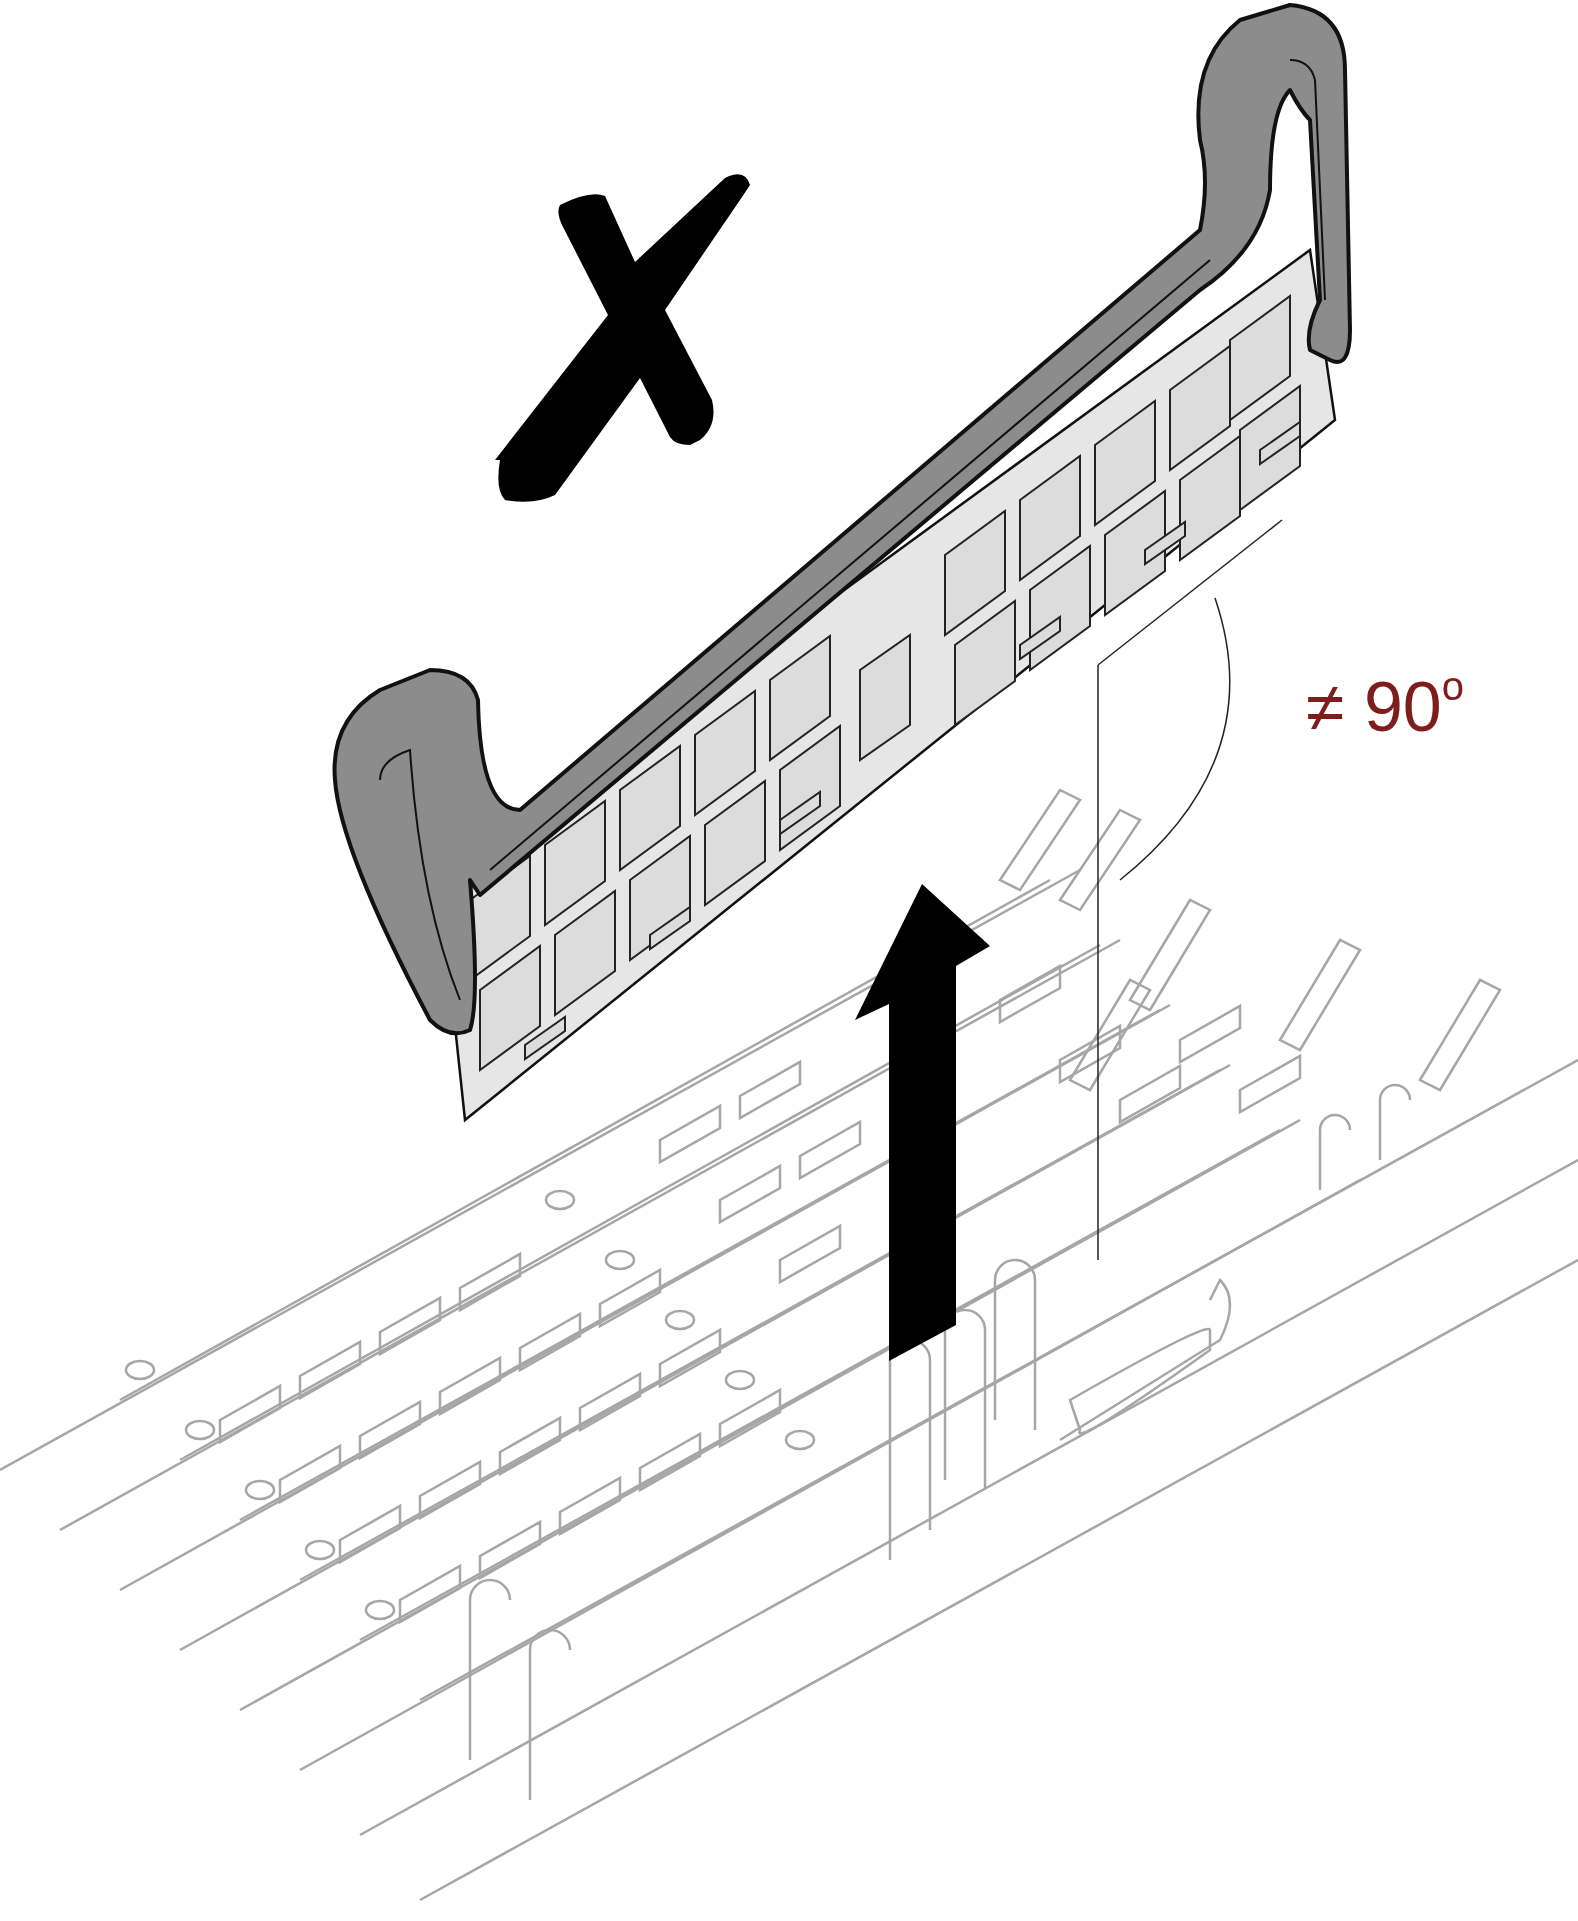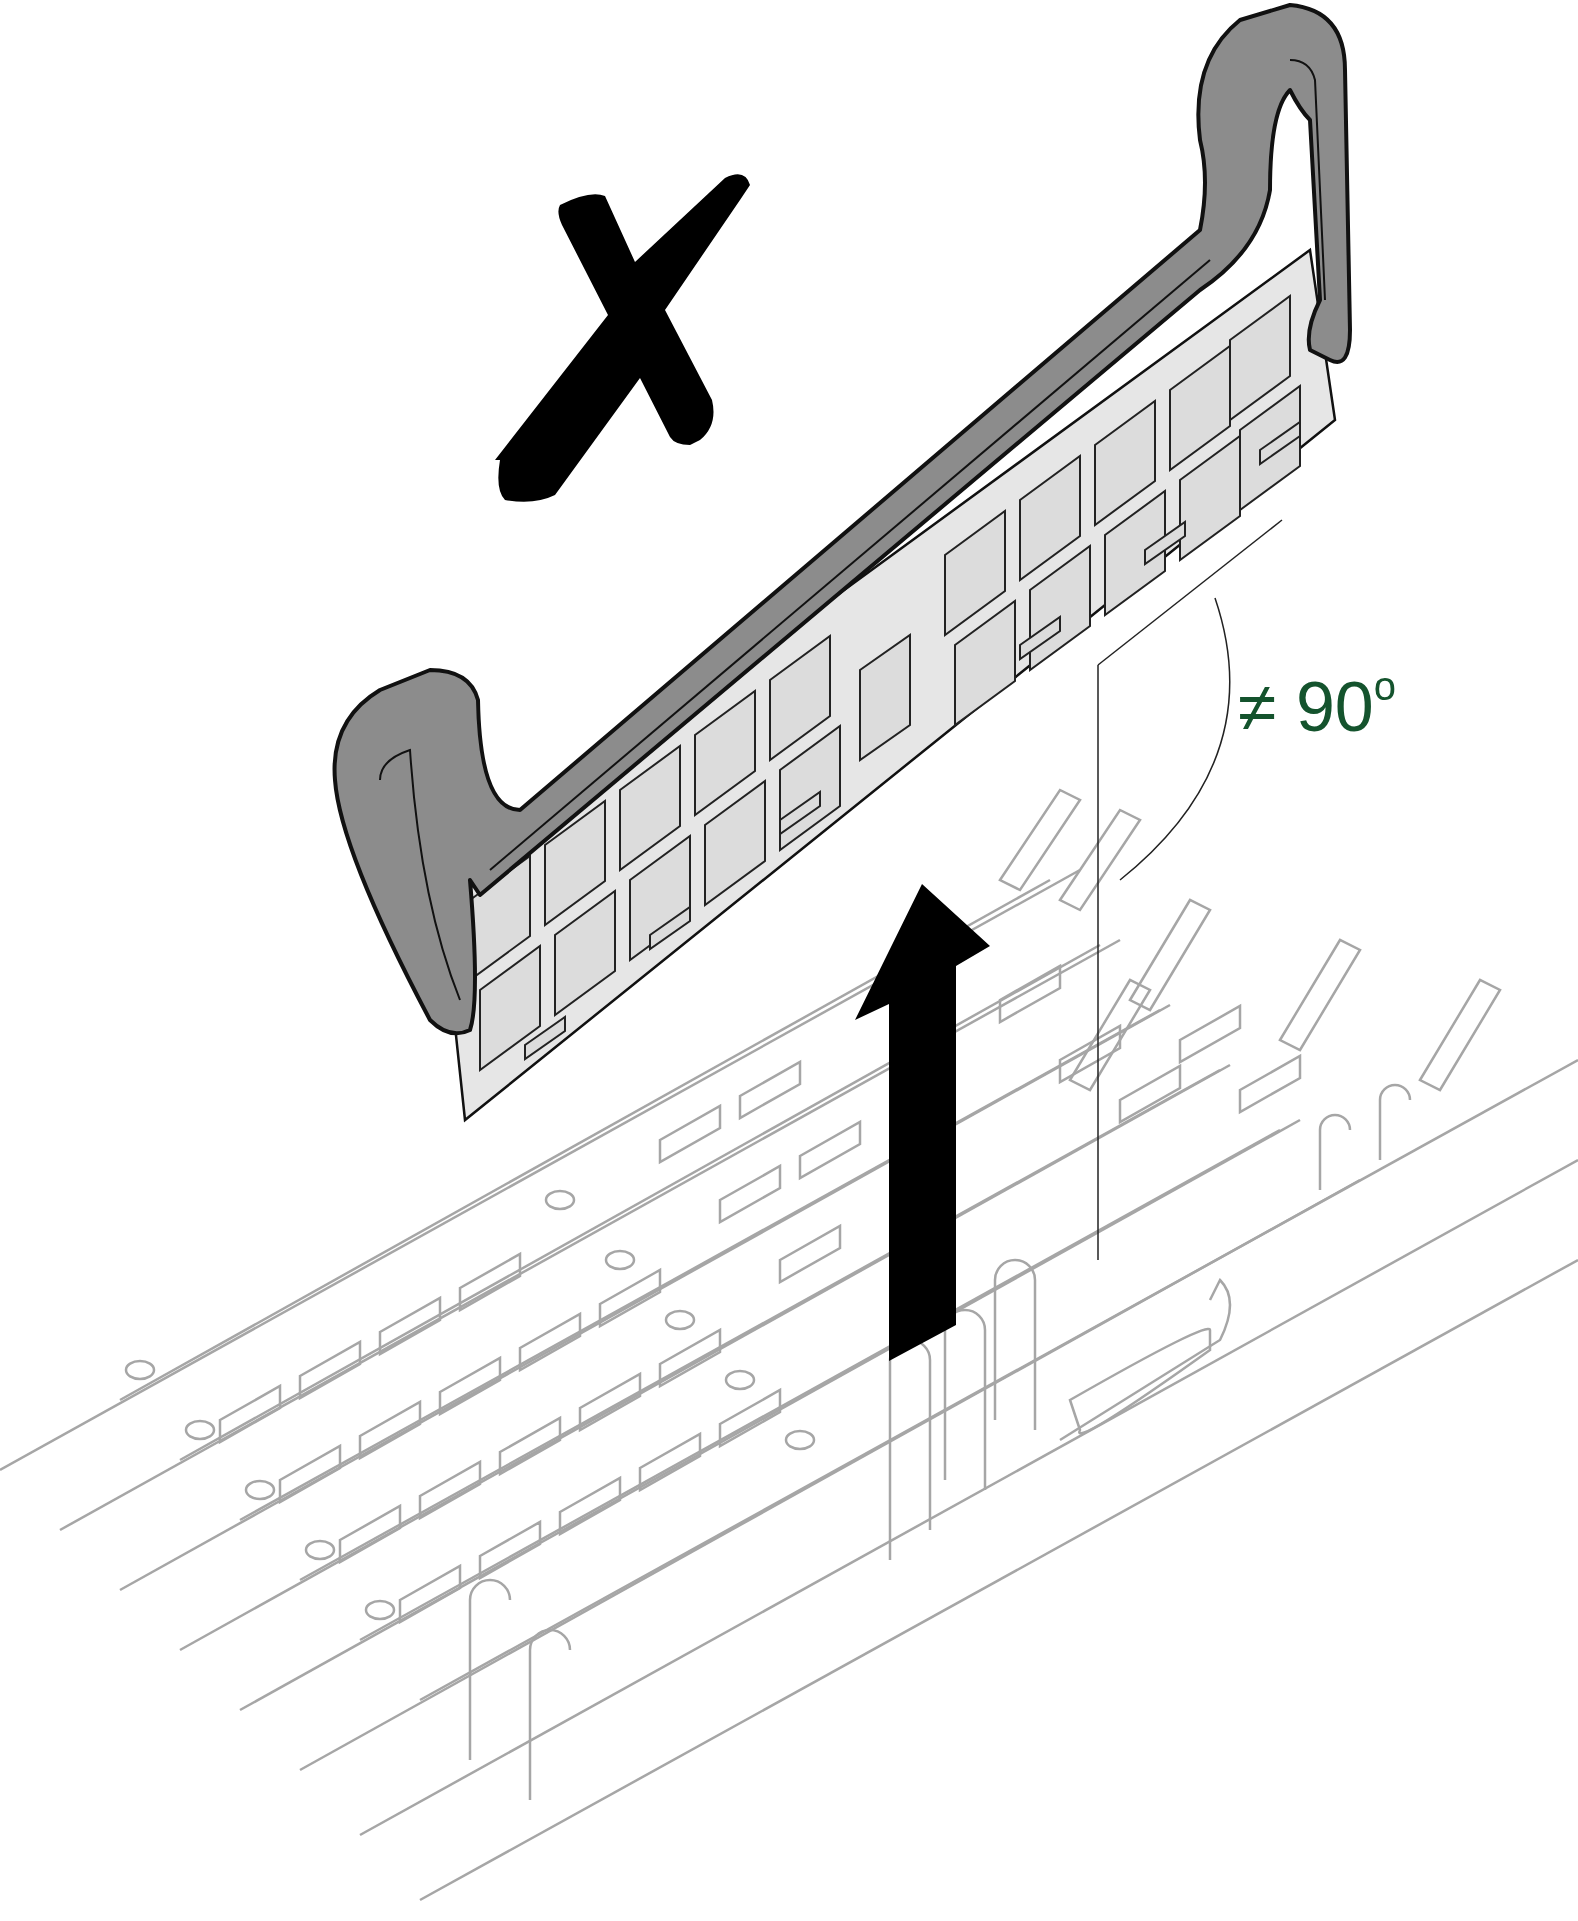--- a/index.html
+++ b/index.html
@@ -1,18 +1,18 @@
 <!DOCTYPE html>
 <html><head>
 <meta charset="utf-8">
 <style>
   html,body{margin:0;padding:0;background:#ffffff;}
   body{width:1578px;height:1921px;position:relative;overflow:hidden;font-family:"Liberation Sans",sans-serif;}
   svg.scene{position:absolute;left:0;top:0;width:1578px;height:1921px;}
-  .angle-label{position:absolute;left:1238px;top:672px;font-size:70px;color:#14532d;font-family:"Liberation Sans",sans-serif;line-height:1;white-space:nowrap;}
+  .angle-label{position:absolute;left:1306px;top:672px;font-size:70px;color:#7f1d1d;font-family:"Liberation Sans",sans-serif;line-height:1;white-space:nowrap;}
   .angle-label .deg{font-size:40px;vertical-align:top;position:relative;top:-6px;}
 </style>
 </head>
 <body>
 
 <svg class="scene" viewBox="0 0 1578 1921" xmlns="http://www.w3.org/2000/svg">
 
   <g fill="none" stroke="#a6a6a6" stroke-width="2.5">
 
     <g>

